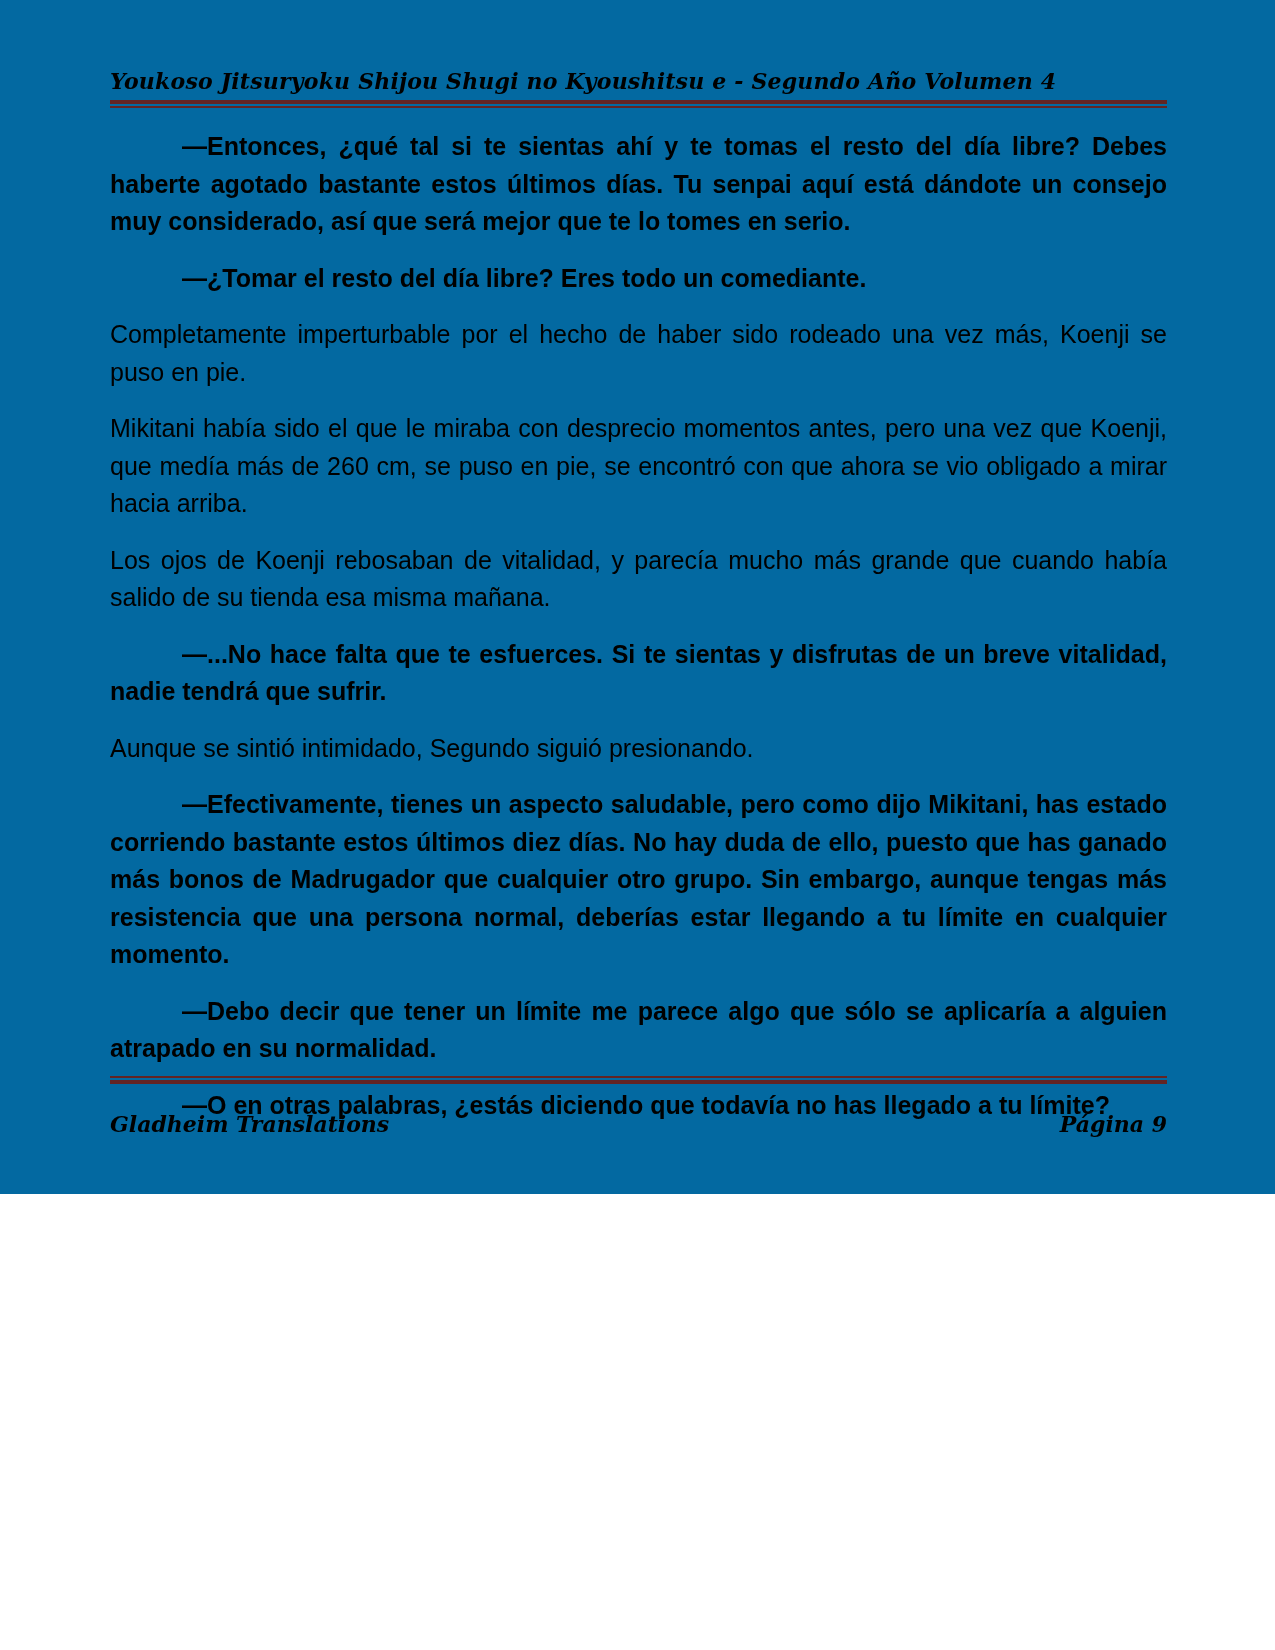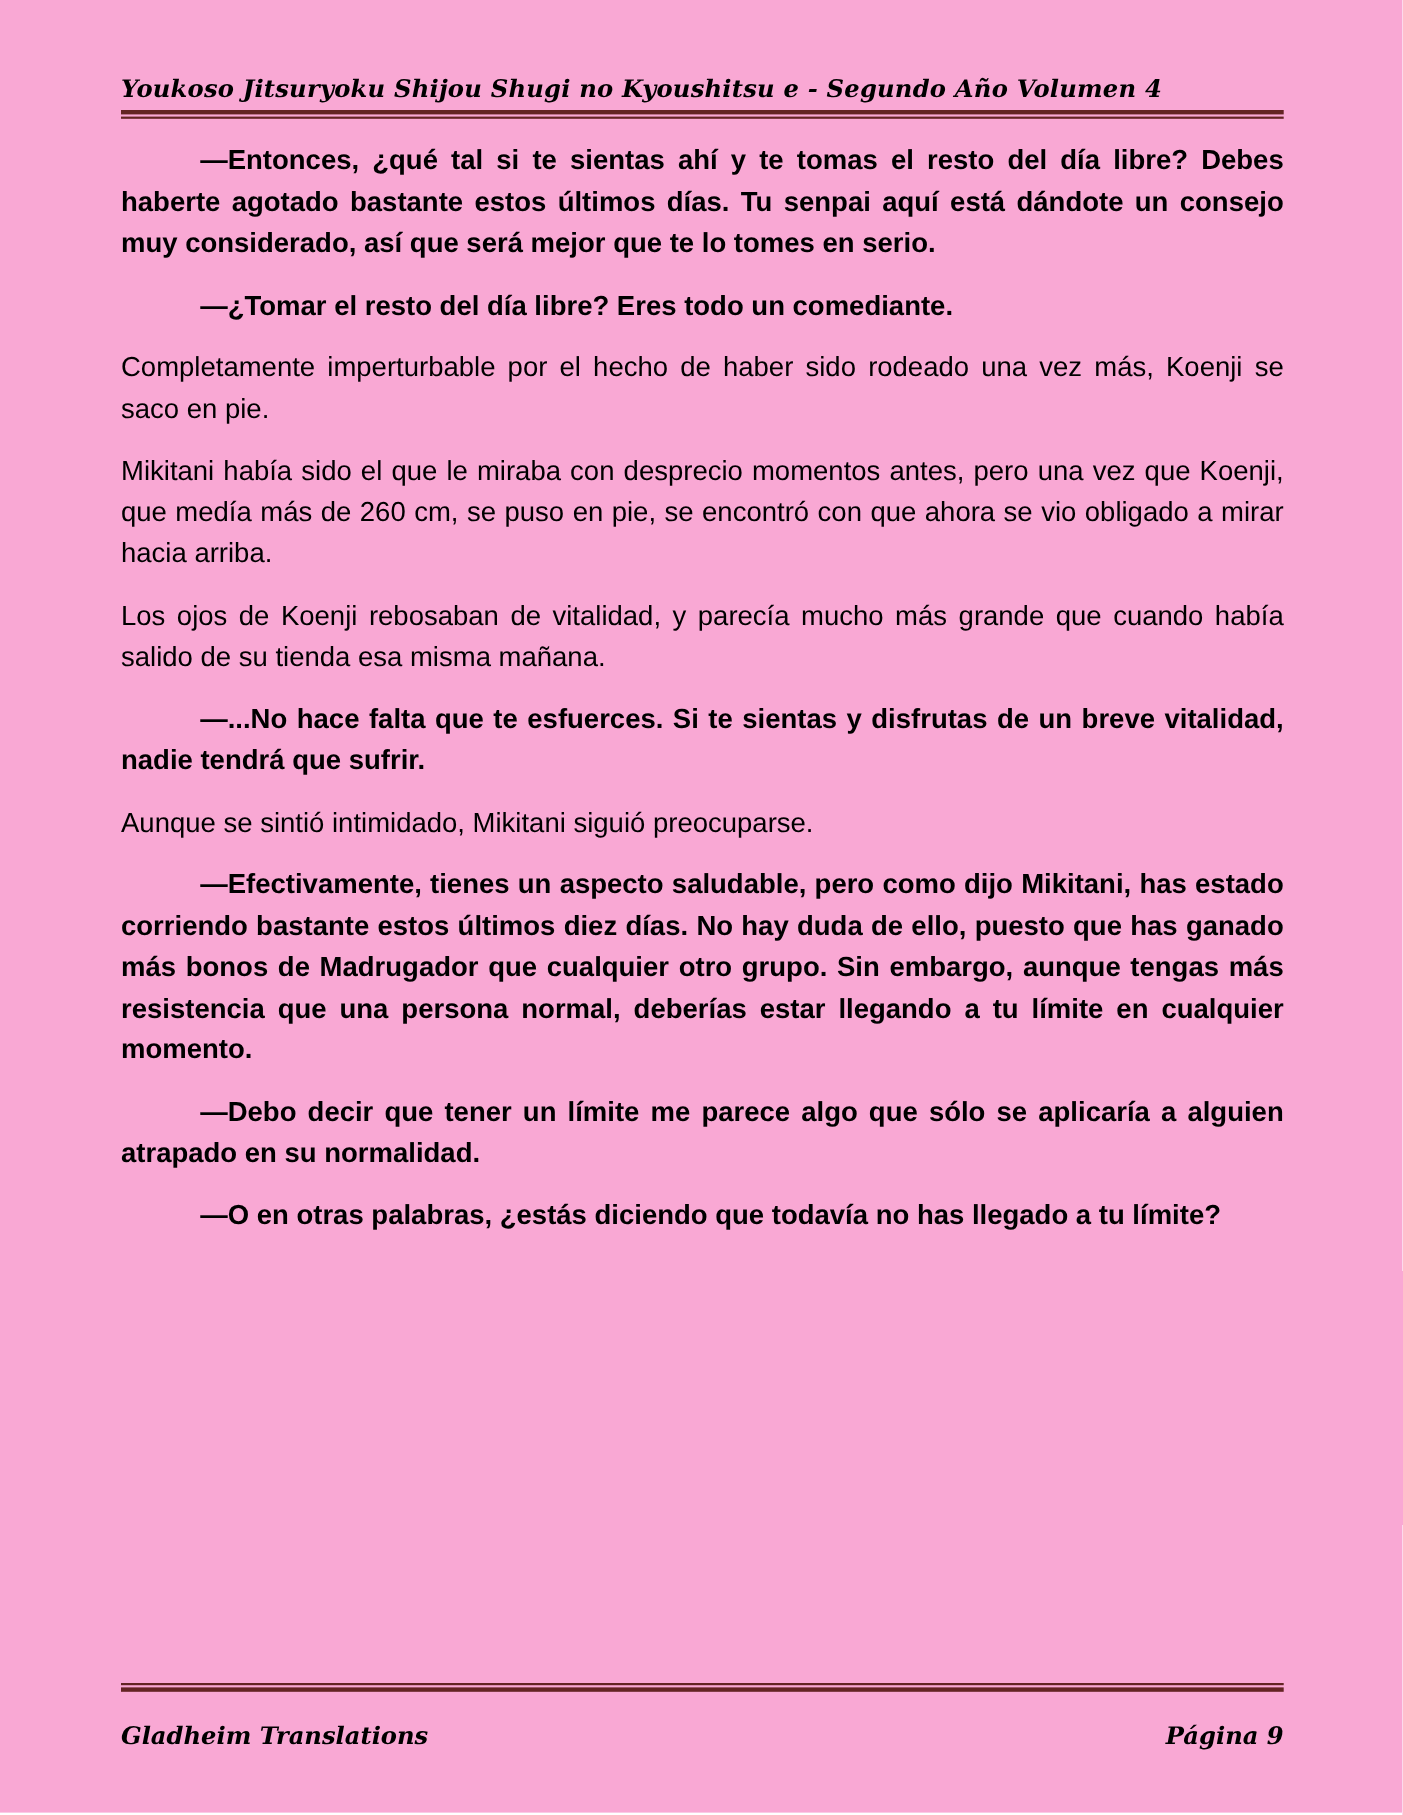--- a/index.html
+++ b/index.html
@@ -3,22 +3,22 @@
 <meta charset="utf-8">
 <style>
   html, body {
     margin: 0;
     padding: 0;
     background: #ffffff;
   }
   .page {
     position: relative;
     width: 1275px;
-    height: 1648px;
-    background: #f9a8d4;
+    height: 1194px;
+    background: #0369a1;
     overflow: hidden;
     font-family: "Liberation Sans", sans-serif;
     color: #000000;
     box-sizing: border-box;
   }
   .header {
     position: absolute;
     top: 0;
     left: 110px;
     right: 108px;
@@ -89,25 +89,25 @@
     <div class="rule">
       <div class="thick"></div>
       <div class="gap"></div>
       <div class="thin"></div>
     </div>
   </div>
 
   <div class="body-text">
       <p class="para indent">—Entonces, ¿qué tal si te sientas ahí y te tomas el resto del día libre? Debes haberte agotado bastante estos últimos días. Tu senpai aquí está dándote un consejo muy considerado, así que será mejor que te lo tomes en serio.</p>
       <p class="para indent">—¿Tomar el resto del día libre? Eres todo un comediante.</p>
-      <p class="para">Completamente imperturbable por el hecho de haber sido rodeado una vez más, Koenji se saco en pie.</p>
+      <p class="para">Completamente imperturbable por el hecho de haber sido rodeado una vez más, Koenji se puso en pie.</p>
       <p class="para">Mikitani había sido el que le miraba con desprecio momentos antes, pero una vez que Koenji, que medía más de 260 cm, se puso en pie, se encontró con que ahora se vio obligado a mirar hacia arriba.</p>
       <p class="para">Los ojos de Koenji rebosaban de vitalidad, y parecía mucho más grande que cuando había salido de su tienda esa misma mañana.</p>
       <p class="para indent">—...No hace falta que te esfuerces. Si te sientas y disfrutas de un breve vitalidad, nadie tendrá que sufrir.</p>
-      <p class="para">Aunque se sintió intimidado, Mikitani siguió preocuparse.</p>
+      <p class="para">Aunque se sintió intimidado, Segundo siguió presionando.</p>
       <p class="para indent">—Efectivamente, tienes un aspecto saludable, pero como dijo Mikitani, has estado corriendo bastante estos últimos diez días. No hay duda de ello, puesto que has ganado más bonos de Madrugador que cualquier otro grupo. Sin embargo, aunque tengas más resistencia que una persona normal, deberías estar llegando a tu límite en cualquier momento.</p>
       <p class="para indent">—Debo decir que tener un límite me parece algo que sólo se aplicaría a alguien atrapado en su normalidad.</p>
       <p class="para indent">—O en otras palabras, ¿estás diciendo que todavía no has llegado a tu límite?</p>
     </div>
 
   <div class="footer">
     <div class="rule">
       <div class="thin"></div>
       <div class="gap"></div>
       <div class="thick"></div>

